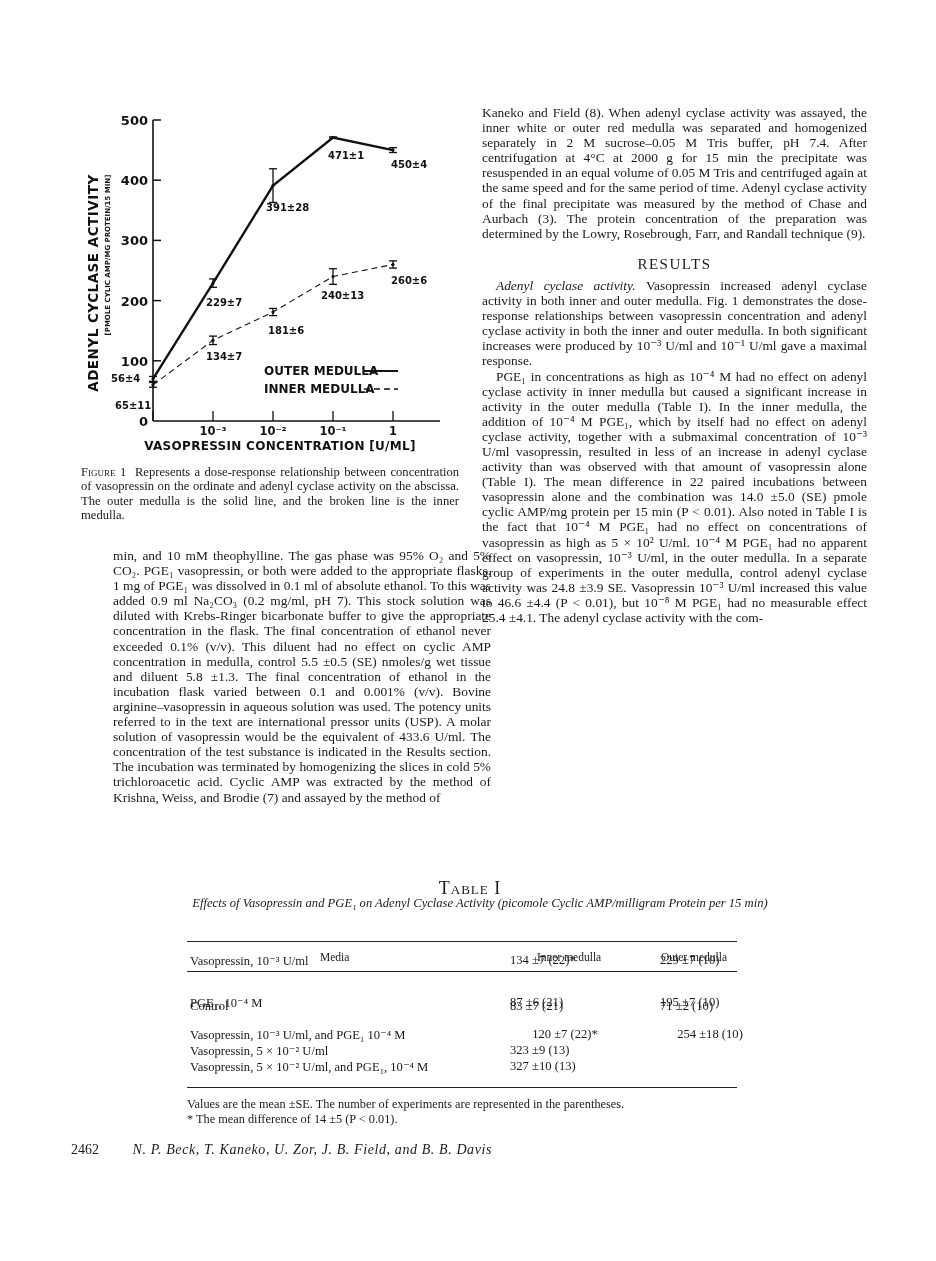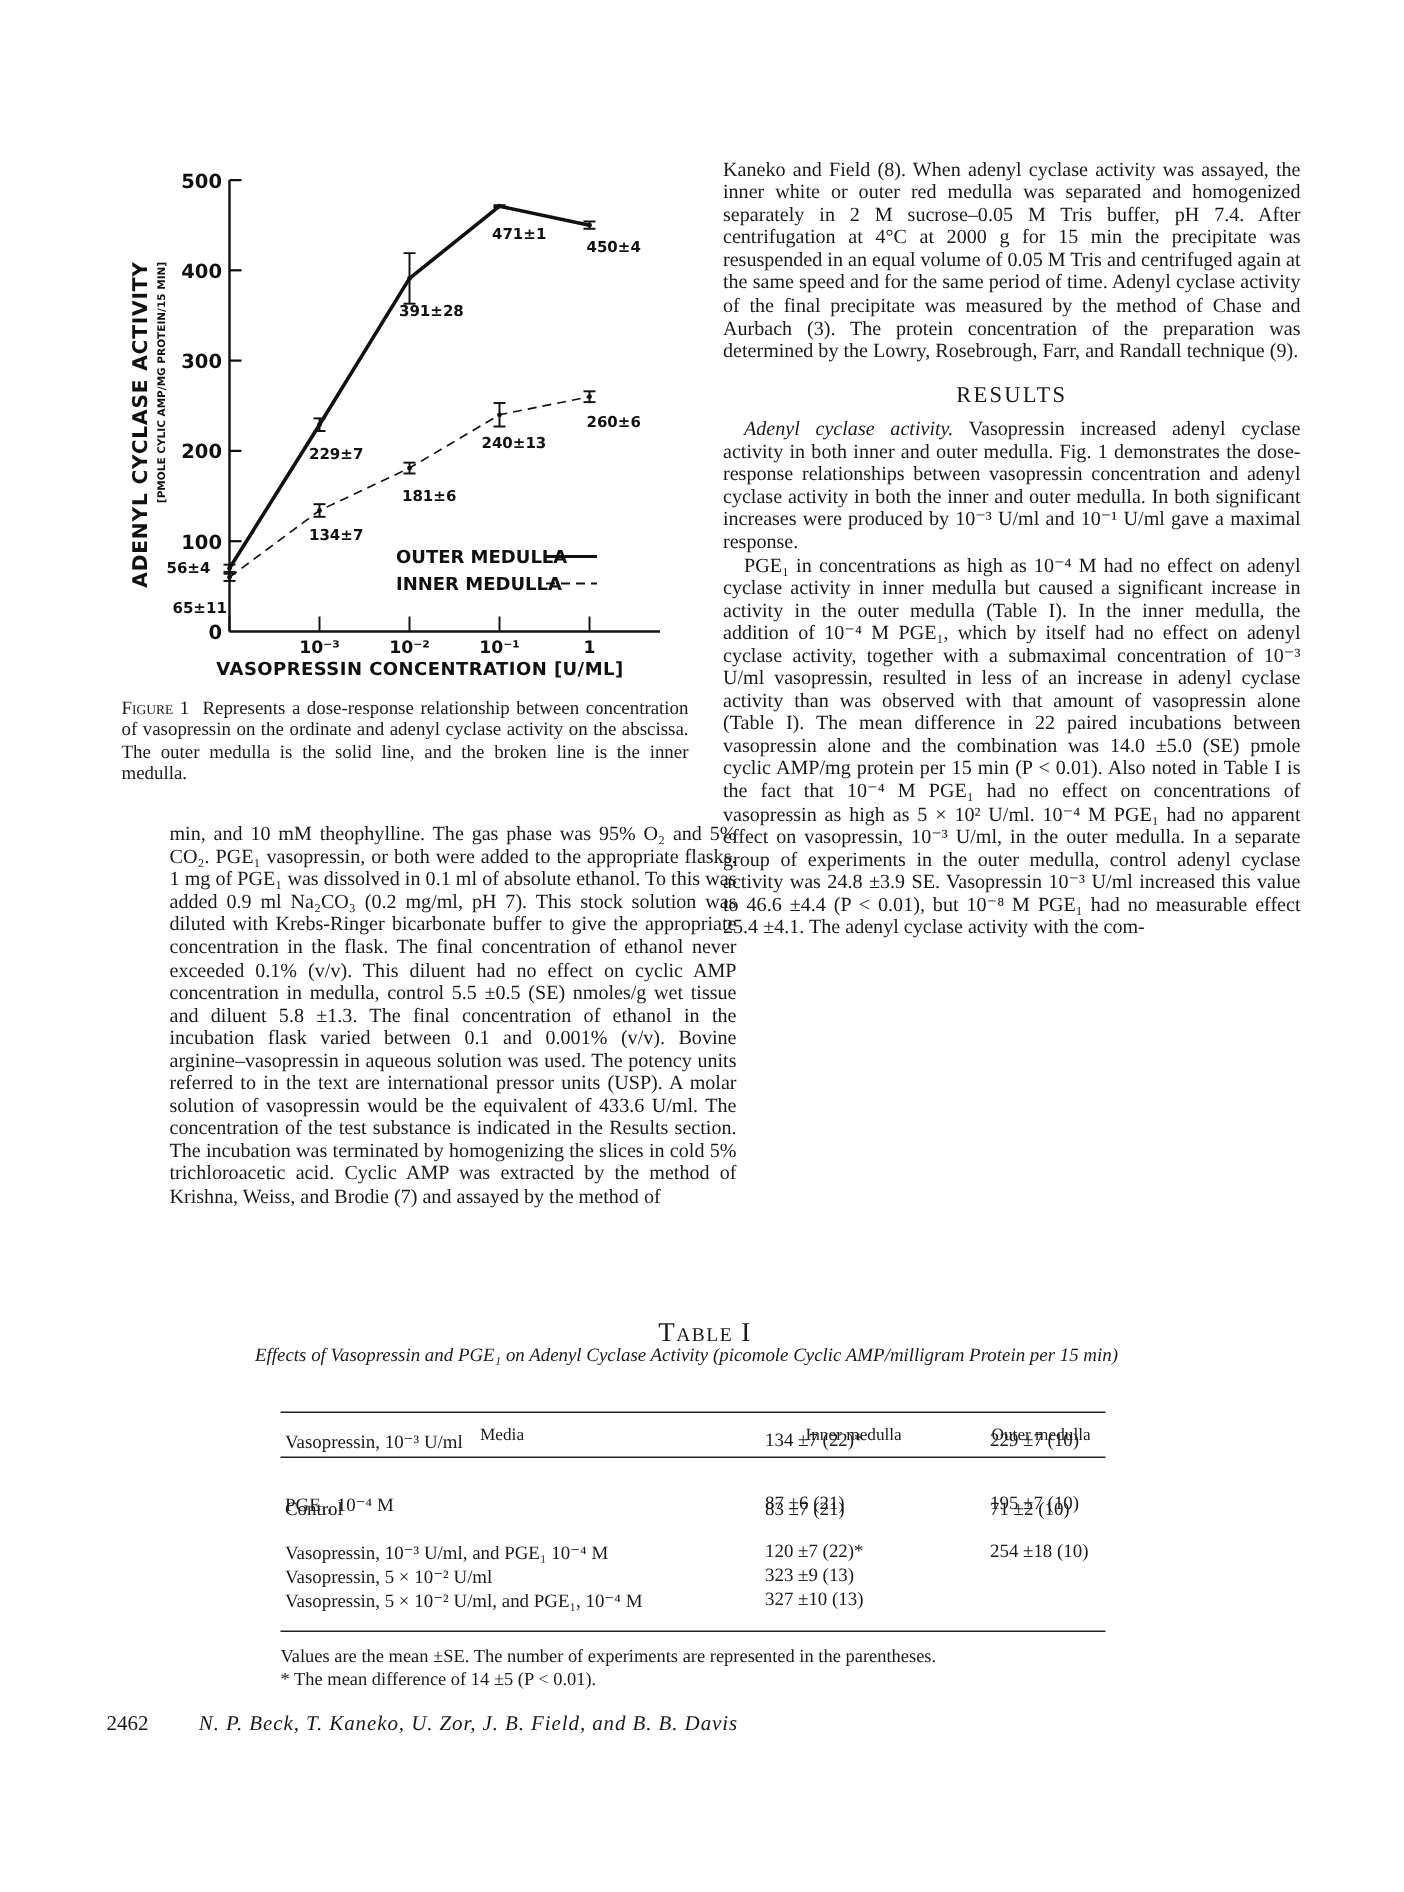--- a/index.html
+++ b/index.html
@@ -9,21 +9,21 @@
   .col p { margin: 0; }
   .indent { text-indent: 14px; }
   .sc { font-variant: small-caps; }
   #left-col { left: 81px; top: 548px; width: 378px; margin-left: 32px; }
   #right-col { left: 482px; top: 105px; width: 385px; }
   #fig-caption { left: 81px; top: 465px; width: 378px; font-size: 12.6px; line-height: 14.4px; text-align: justify; position: absolute; }
   #results-head { text-align: center; font-size: 15px; letter-spacing: 1.5px; margin: 16px 0 6px 0; }
   .chart-wrap { position: absolute; left: 80px; top: 105px; width: 390px; height: 355px; }
   svg text { font-family: "DejaVu Sans", "Liberation Sans", sans-serif; fill: #111; }
   #table-title { position: absolute; left: 170px; top: 878px; width: 600px; text-align: center; font-size: 18px; letter-spacing: 1px; }
-  #table-sub { position: absolute; left: 170px; top: 896px; width: 600px; font-size: 12.6px; font-style: italic; line-height: 15px; }
+  #table-sub { position: absolute; left: 180px; top: 896px; width: 600px; text-align: center; font-size: 12.6px; font-style: italic; line-height: 15px; }
   .rule { position: absolute; left: 187px; width: 550px; height: 0; border-top: 1.4px solid #222; }
   .th { position: absolute; top: 951px; font-size: 11.5px; }
   .tr { position: absolute; left: 190px; width: 560px; height: 15px; font-size: 12.6px; }
   .tr span { position: absolute; top: 0; white-space: nowrap; }
   .c-media { left: 0; }
   .c-inner { left: 320px; width: 110px; }
   .c-outer { left: 470px; width: 100px; }
   #table-note { position: absolute; left: 187px; top: 1097px; font-size: 12.3px; line-height: 15px; }
   #footer { position: absolute; left: 71px; top: 1142px; font-size: 14px; text-align: center; }
   #footer .auth { font-style: italic; margin-left: 30px; letter-spacing: 0.6px; }
@@ -161,21 +161,21 @@
   <div class="tr" style="top:995px;">
     <span class="c-media">PGE₁, 10⁻⁴ M</span>
     <span class="c-inner">87 ±6  (21)</span>
     <span class="c-outer">195 ±7  (10)</span>
   </div>
   <div class="tr" style="top:953px;">
     <span class="c-media">Vasopressin, 10⁻³ U/ml</span>
     <span class="c-inner">134 ±7  (22)*</span>
     <span class="c-outer">229 ±7  (10)</span>
   </div>
-  <div class="tr" style="top:1027px;">
+  <div class="tr" style="top:1027px;text-align:center;">
     <span class="c-media">Vasopressin, 10⁻³ U/ml, and PGE₁ 10⁻⁴ M</span>
     <span class="c-inner">120 ±7  (22)*</span>
     <span class="c-outer">254 ±18 (10)</span>
   </div>
   <div class="tr" style="top:1043px;">
     <span class="c-media">Vasopressin, 5 × 10⁻² U/ml</span>
     <span class="c-inner">323 ±9  (13)</span>
     <span class="c-outer"></span>
   </div>
   <div class="tr" style="top:1059px;">

